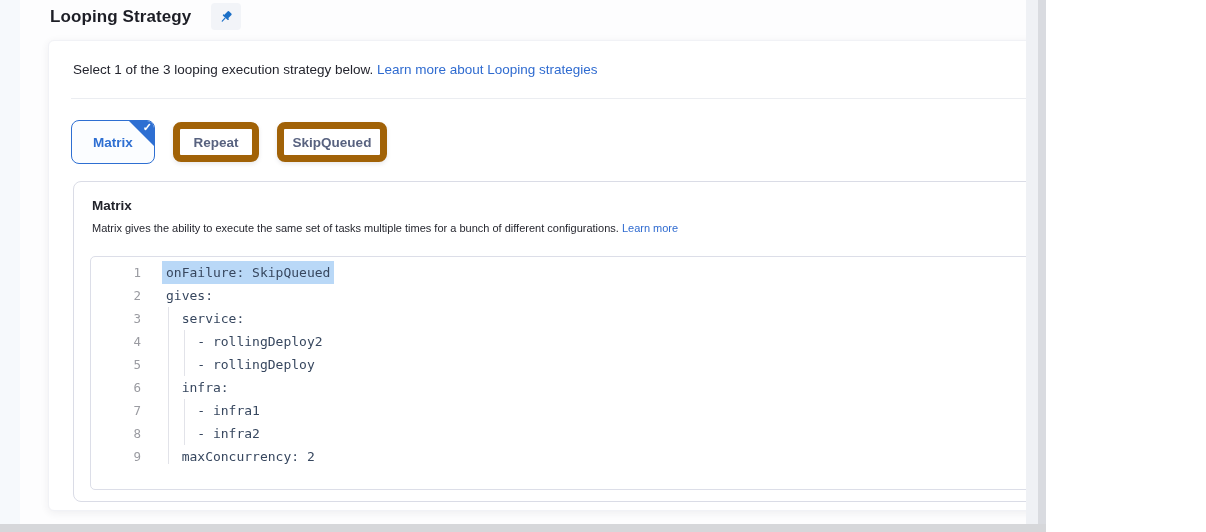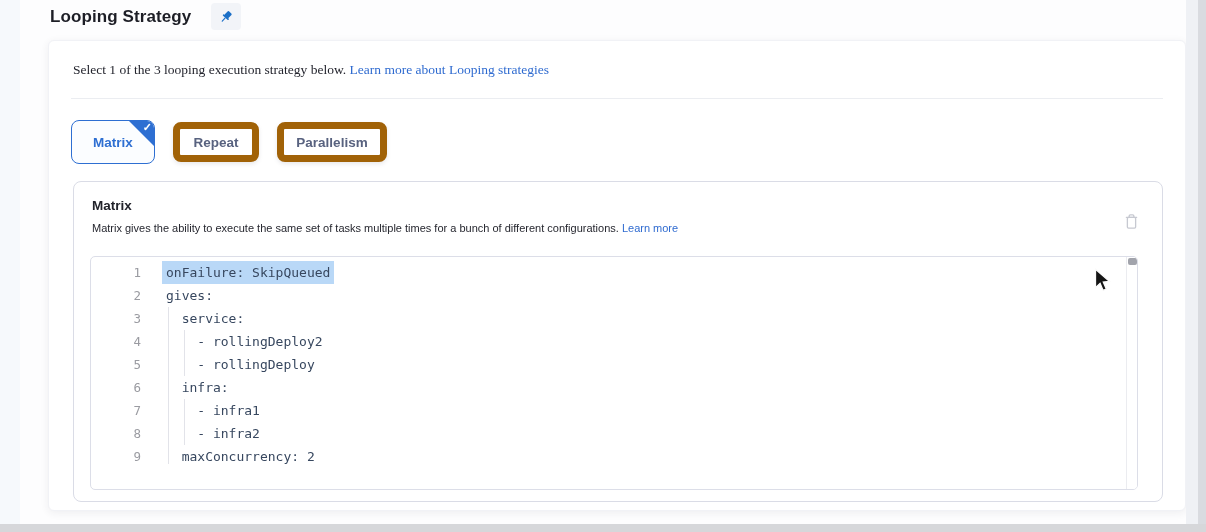--- a/index.html
+++ b/index.html
@@ -1,29 +1,29 @@
 <!DOCTYPE html>
 <html style="--accent-blue: #2e6fd2; --link-blue: #2f6bd0; --selection: #b9d8f7; --code-text: #37475f;"><head>
 <meta charset="utf-8">
 <style>
   html,body{margin:0;padding:0;background:#fff;}
   *{box-sizing:border-box;}
   .stage{
-    position:relative;width:1206px;height:532px;overflow:hidden;
+    position:relative;width:1046px;height:532px;overflow:hidden;
     background:#fdfdfe;font-family:"Liberation Sans",sans-serif;color:#26272f;
   }
   .left-strip{position:absolute;left:0;top:0;width:20px;height:532px;background:#f6f9fc;}
   
   .page-title{position:absolute;left:50px;top:7px;font-size:17px;font-weight:700;color:#1d1e26;letter-spacing:.1px;}
   .pin-btn{position:absolute;left:211px;top:3px;width:30px;height:27px;background:#f2f4f8;border:none;border-radius:4px;
     display:flex;align-items:center;justify-content:center;cursor:pointer;padding:0;}
   
   .main-card{position:absolute;left:48px;top:40px;width:1138px;height:471px;background:#fff;border:1px solid #f1f2f6;
     border-radius:6px;box-shadow:0 2px 8px rgba(40,41,61,.07);}
-  .intro{position:absolute;left:24px;top:21px;font-size:13.5px;color:#24252e;font-family:Liberation Serif, serif;}
+  .intro{position:absolute;left:24px;top:21px;font-size:13.5px;color:#24252e;}
   .intro a{color:var(--link-blue,#2f6bd0);text-decoration:none;}
   .divider{position:absolute;left:22px;top:57px;width:1092px;height:1px;background:#ebedf1;}
   
   .tab{position:absolute;border-radius:8px;display:flex;align-items:center;justify-content:center;
     font-size:13.5px;font-weight:600;cursor:pointer;background:#fff;}
   .tab-selected{left:22px;top:79px;width:84px;height:44px;border:1.5px solid var(--accent-blue,#2e6fd2);
     background:#fbfdff;color:var(--accent-blue,#2e6fd2);overflow:hidden;}
   .tab-corner{position:absolute;top:-1px;right:-1px;width:0;height:0;
     border-top:27px solid var(--accent-blue,#2e6fd2);border-left:27px solid transparent;}
   .tab-check{position:absolute;top:0px;right:2px;color:#fff;font-size:11px;font-weight:700;}
@@ -86,21 +86,21 @@
 
     <div class="tab tab-selected">
       <span>Matrix</span>
       <span class="tab-corner"></span>
       <span class="tab-check">✓</span>
     </div>
     <div class="tab tab-plain tab-repeat">
       <span>Repeat</span>
     </div>
     <div class="tab tab-plain tab-parallelism">
-      <span>Parallelism</span>
+      <span>SkipQueued</span>
     </div>
 
     <div class="panel">
       <div class="panel-title">Matrix</div>
       <div class="panel-desc"><span>Matrix gives the ability to execute the same set of tasks multiple times for a bunch of different configurations. </span><a href="#">Learn more</a></div>
 
       <button class="trash-btn">
         <span style="display:flex;">
           <svg width="15" height="17" viewBox="0 0 16 18" fill="none" stroke="#c7c9d1" stroke-width="1.4" stroke-linecap="round">
             <path d="M2.5 4.5h11"></path>

